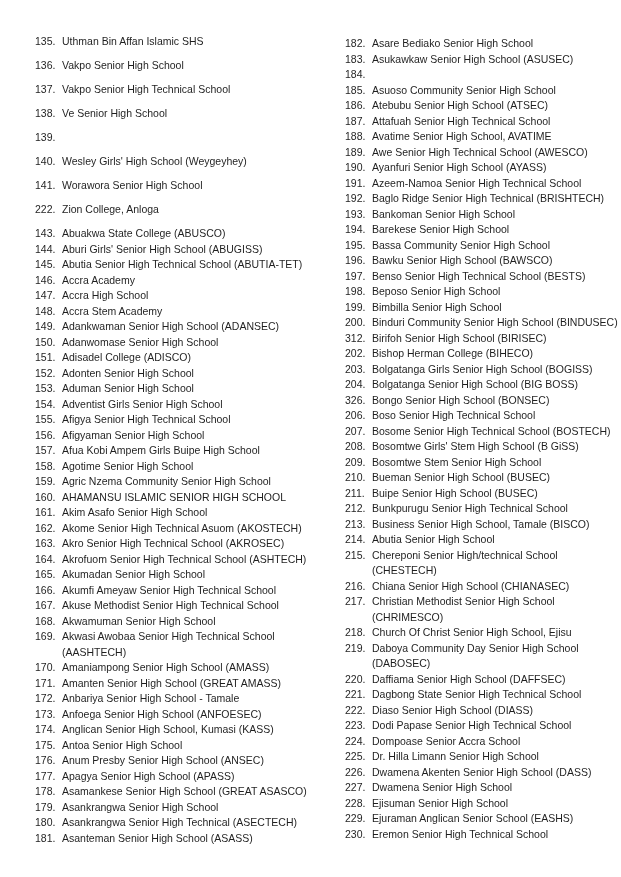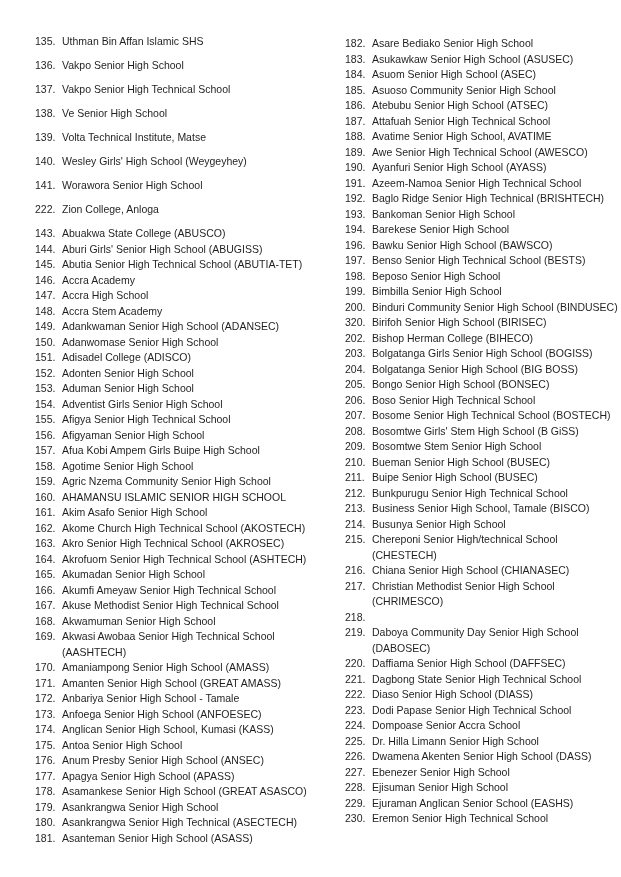--- a/index.html
+++ b/index.html
@@ -53,21 +53,20 @@
       <div class="item spaced">
         <span class="num">137.</span>
         <span class="txt">Vakpo Senior High Technical School</span>
       </div>
       <div class="item spaced">
         <span class="num">138.</span>
         <span class="txt">Ve Senior High School</span>
       </div>
       <div class="item spaced">
         <span class="num">139.</span>
-        <span class="txt">Volta Technical Institute, Matse</span>
       </div>
       <div class="item spaced">
         <span class="num">140.</span>
         <span class="txt">Wesley Girls' High School (Weygeyhey)</span>
       </div>
       <div class="item spaced">
         <span class="num">141.</span>
         <span class="txt">Worawora Senior High School</span>
       </div>
       <div class="item spaced">
@@ -145,21 +144,21 @@
       <div class="item">
         <span class="num">160.</span>
         <span class="txt">AHAMANSU ISLAMIC SENIOR HIGH SCHOOL</span>
       </div>
       <div class="item">
         <span class="num">161.</span>
         <span class="txt">Akim Asafo Senior High School</span>
       </div>
       <div class="item">
         <span class="num">162.</span>
-        <span class="txt">Akome Church High Technical School (AKOSTECH)</span>
+        <span class="txt">Akome Senior High Technical Asuom (AKOSTECH)</span>
       </div>
       <div class="item">
         <span class="num">163.</span>
         <span class="txt">Akro Senior High Technical School (AKROSEC)</span>
       </div>
       <div class="item">
         <span class="num">164.</span>
         <span class="txt">Akrofuom Senior High Technical School (ASHTECH)</span>
       </div>
       <div class="item">
@@ -235,21 +234,20 @@
       <div class="item">
         <span class="num">182.</span>
         <span class="txt">Asare Bediako Senior High School</span>
       </div>
       <div class="item">
         <span class="num">183.</span>
         <span class="txt">Asukawkaw Senior High School (ASUSEC)</span>
       </div>
       <div class="item">
         <span class="num">184.</span>
-        <span class="txt">Asuom Senior High School (ASEC)</span>
       </div>
       <div class="item">
         <span class="num">185.</span>
         <span class="txt">Asuoso Community Senior High School</span>
       </div>
       <div class="item">
         <span class="num">186.</span>
         <span class="txt">Atebubu Senior High School (ATSEC)</span>
       </div>
       <div class="item">
@@ -278,57 +276,61 @@
       </div>
       <div class="item">
         <span class="num">193.</span>
         <span class="txt">Bankoman Senior High School</span>
       </div>
       <div class="item">
         <span class="num">194.</span>
         <span class="txt">Barekese Senior High School</span>
       </div>
       <div class="item">
+        <span class="num">195.</span>
+        <span class="txt">Bassa Community Senior High School</span>
+      </div>
+      <div class="item">
         <span class="num">196.</span>
         <span class="txt">Bawku Senior High School (BAWSCO)</span>
       </div>
       <div class="item">
         <span class="num">197.</span>
         <span class="txt">Benso Senior High Technical School (BESTS)</span>
       </div>
       <div class="item">
         <span class="num">198.</span>
         <span class="txt">Beposo Senior High School</span>
       </div>
       <div class="item">
         <span class="num">199.</span>
         <span class="txt">Bimbilla Senior High School</span>
       </div>
       <div class="item">
         <span class="num">200.</span>
         <span class="txt">Binduri Community Senior High School (BINDUSEC)</span>
       </div>
       <div class="item">
-        <span class="num">320.</span>
+        <span class="num">312.</span>
         <span class="txt">Birifoh Senior High School (BIRISEC)</span>
       </div>
       <div class="item">
         <span class="num">202.</span>
         <span class="txt">Bishop Herman College (BIHECO)</span>
       </div>
       <div class="item">
         <span class="num">203.</span>
         <span class="txt">Bolgatanga Girls Senior High School (BOGISS)</span>
       </div>
       <div class="item">
         <span class="num">204.</span>
         <span class="txt">Bolgatanga Senior High School (BIG BOSS)</span>
       </div>
       <div class="item">
-        <span class="num">205.</span>
+        <span class="num">326.</span>
         <span class="txt">Bongo Senior High School (BONSEC)</span>
       </div>
       <div class="item">
         <span class="num">206.</span>
         <span class="txt">Boso Senior High Technical School</span>
       </div>
       <div class="item">
         <span class="num">207.</span>
         <span class="txt">Bosome Senior High Technical School (BOSTECH)</span>
       </div>
@@ -351,36 +353,37 @@
       <div class="item">
         <span class="num">212.</span>
         <span class="txt">Bunkpurugu Senior High Technical School</span>
       </div>
       <div class="item">
         <span class="num">213.</span>
         <span class="txt">Business Senior High School, Tamale (BISCO)</span>
       </div>
       <div class="item">
         <span class="num">214.</span>
-        <span class="txt">Busunya Senior High School</span>
+        <span class="txt">Abutia Senior High School</span>
       </div>
       <div class="item">
         <span class="num">215.</span>
         <span class="txt"><span>Chereponi Senior High/technical School</span><br><span>(CHESTECH)</span></span>
       </div>
       <div class="item">
         <span class="num">216.</span>
         <span class="txt">Chiana Senior High School (CHIANASEC)</span>
       </div>
       <div class="item">
         <span class="num">217.</span>
         <span class="txt"><span>Christian Methodist Senior High School</span><br><span>(CHRIMESCO)</span></span>
       </div>
       <div class="item">
         <span class="num">218.</span>
+        <span class="txt">Church Of Christ Senior High School, Ejisu</span>
       </div>
       <div class="item">
         <span class="num">219.</span>
         <span class="txt"><span>Daboya Community Day Senior High School</span><br><span>(DABOSEC)</span></span>
       </div>
       <div class="item">
         <span class="num">220.</span>
         <span class="txt">Daffiama Senior High School (DAFFSEC)</span>
       </div>
       <div class="item">
@@ -402,21 +405,21 @@
       <div class="item">
         <span class="num">225.</span>
         <span class="txt">Dr. Hilla Limann Senior High School</span>
       </div>
       <div class="item">
         <span class="num">226.</span>
         <span class="txt">Dwamena Akenten Senior High School (DASS)</span>
       </div>
       <div class="item">
         <span class="num">227.</span>
-        <span class="txt">Ebenezer Senior High School</span>
+        <span class="txt">Dwamena Senior High School</span>
       </div>
       <div class="item">
         <span class="num">228.</span>
         <span class="txt">Ejisuman Senior High School</span>
       </div>
       <div class="item">
         <span class="num">229.</span>
         <span class="txt">Ejuraman Anglican Senior School (EASHS)</span>
       </div>
       <div class="item">

